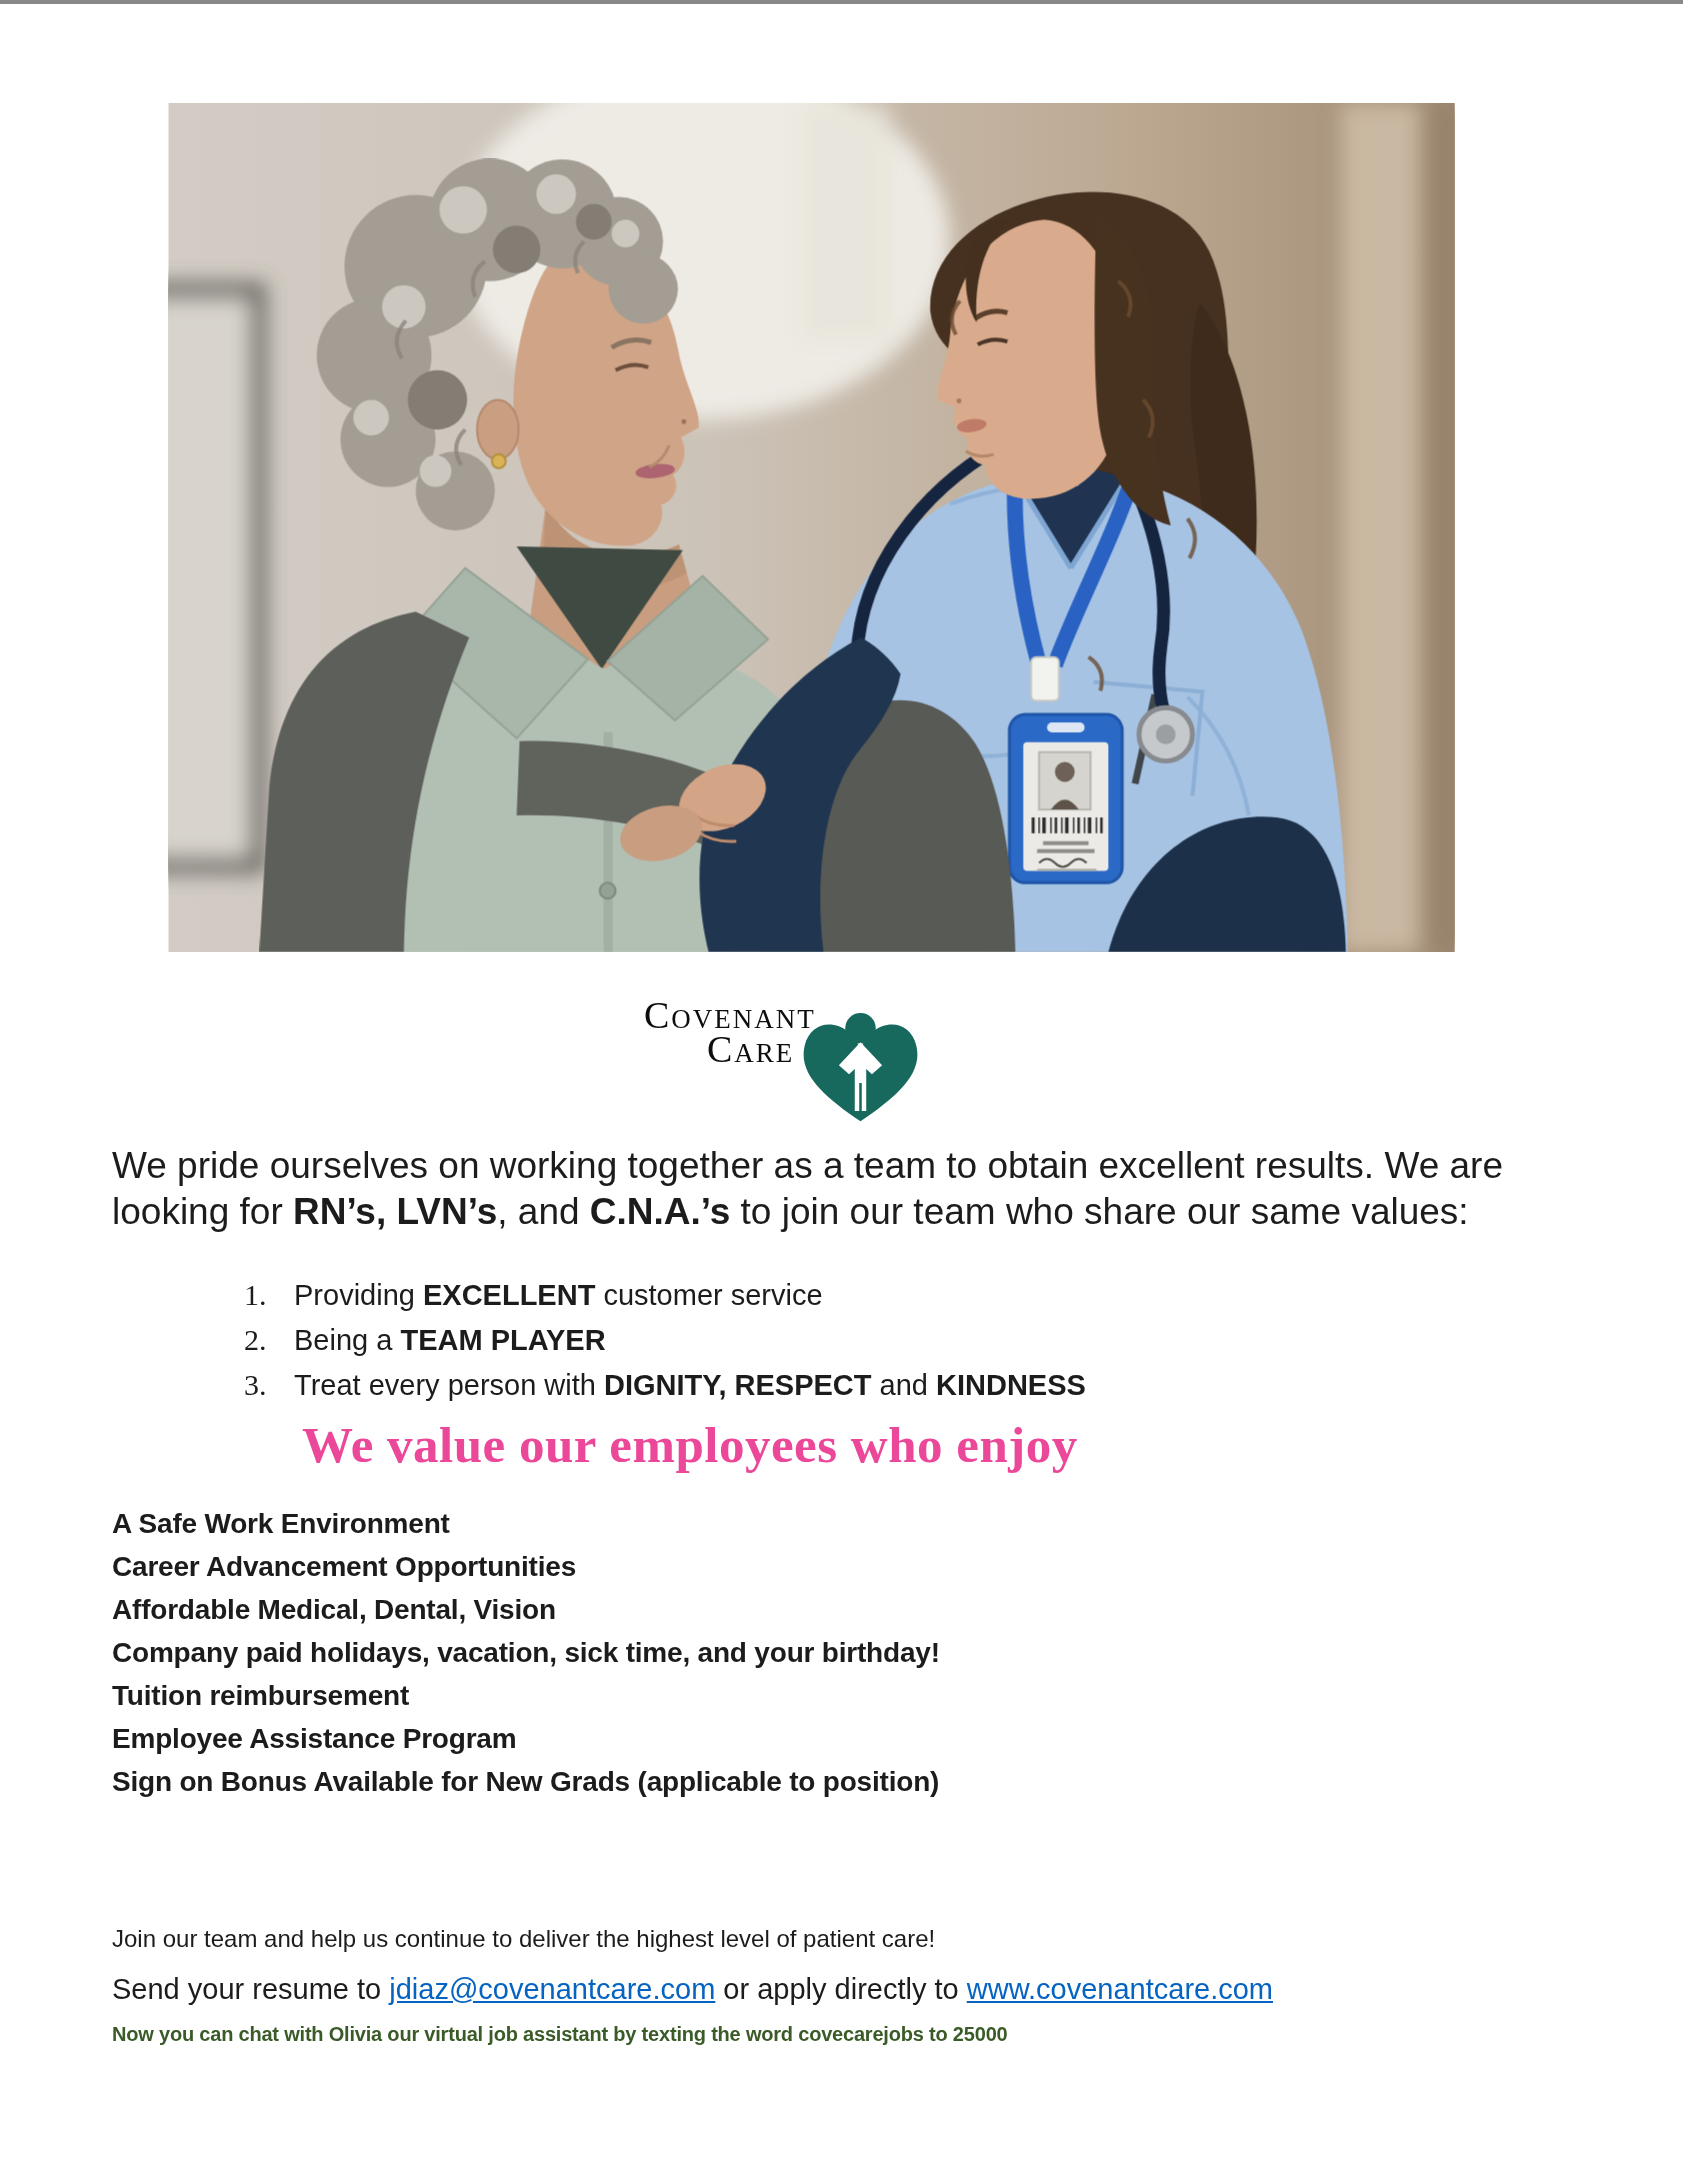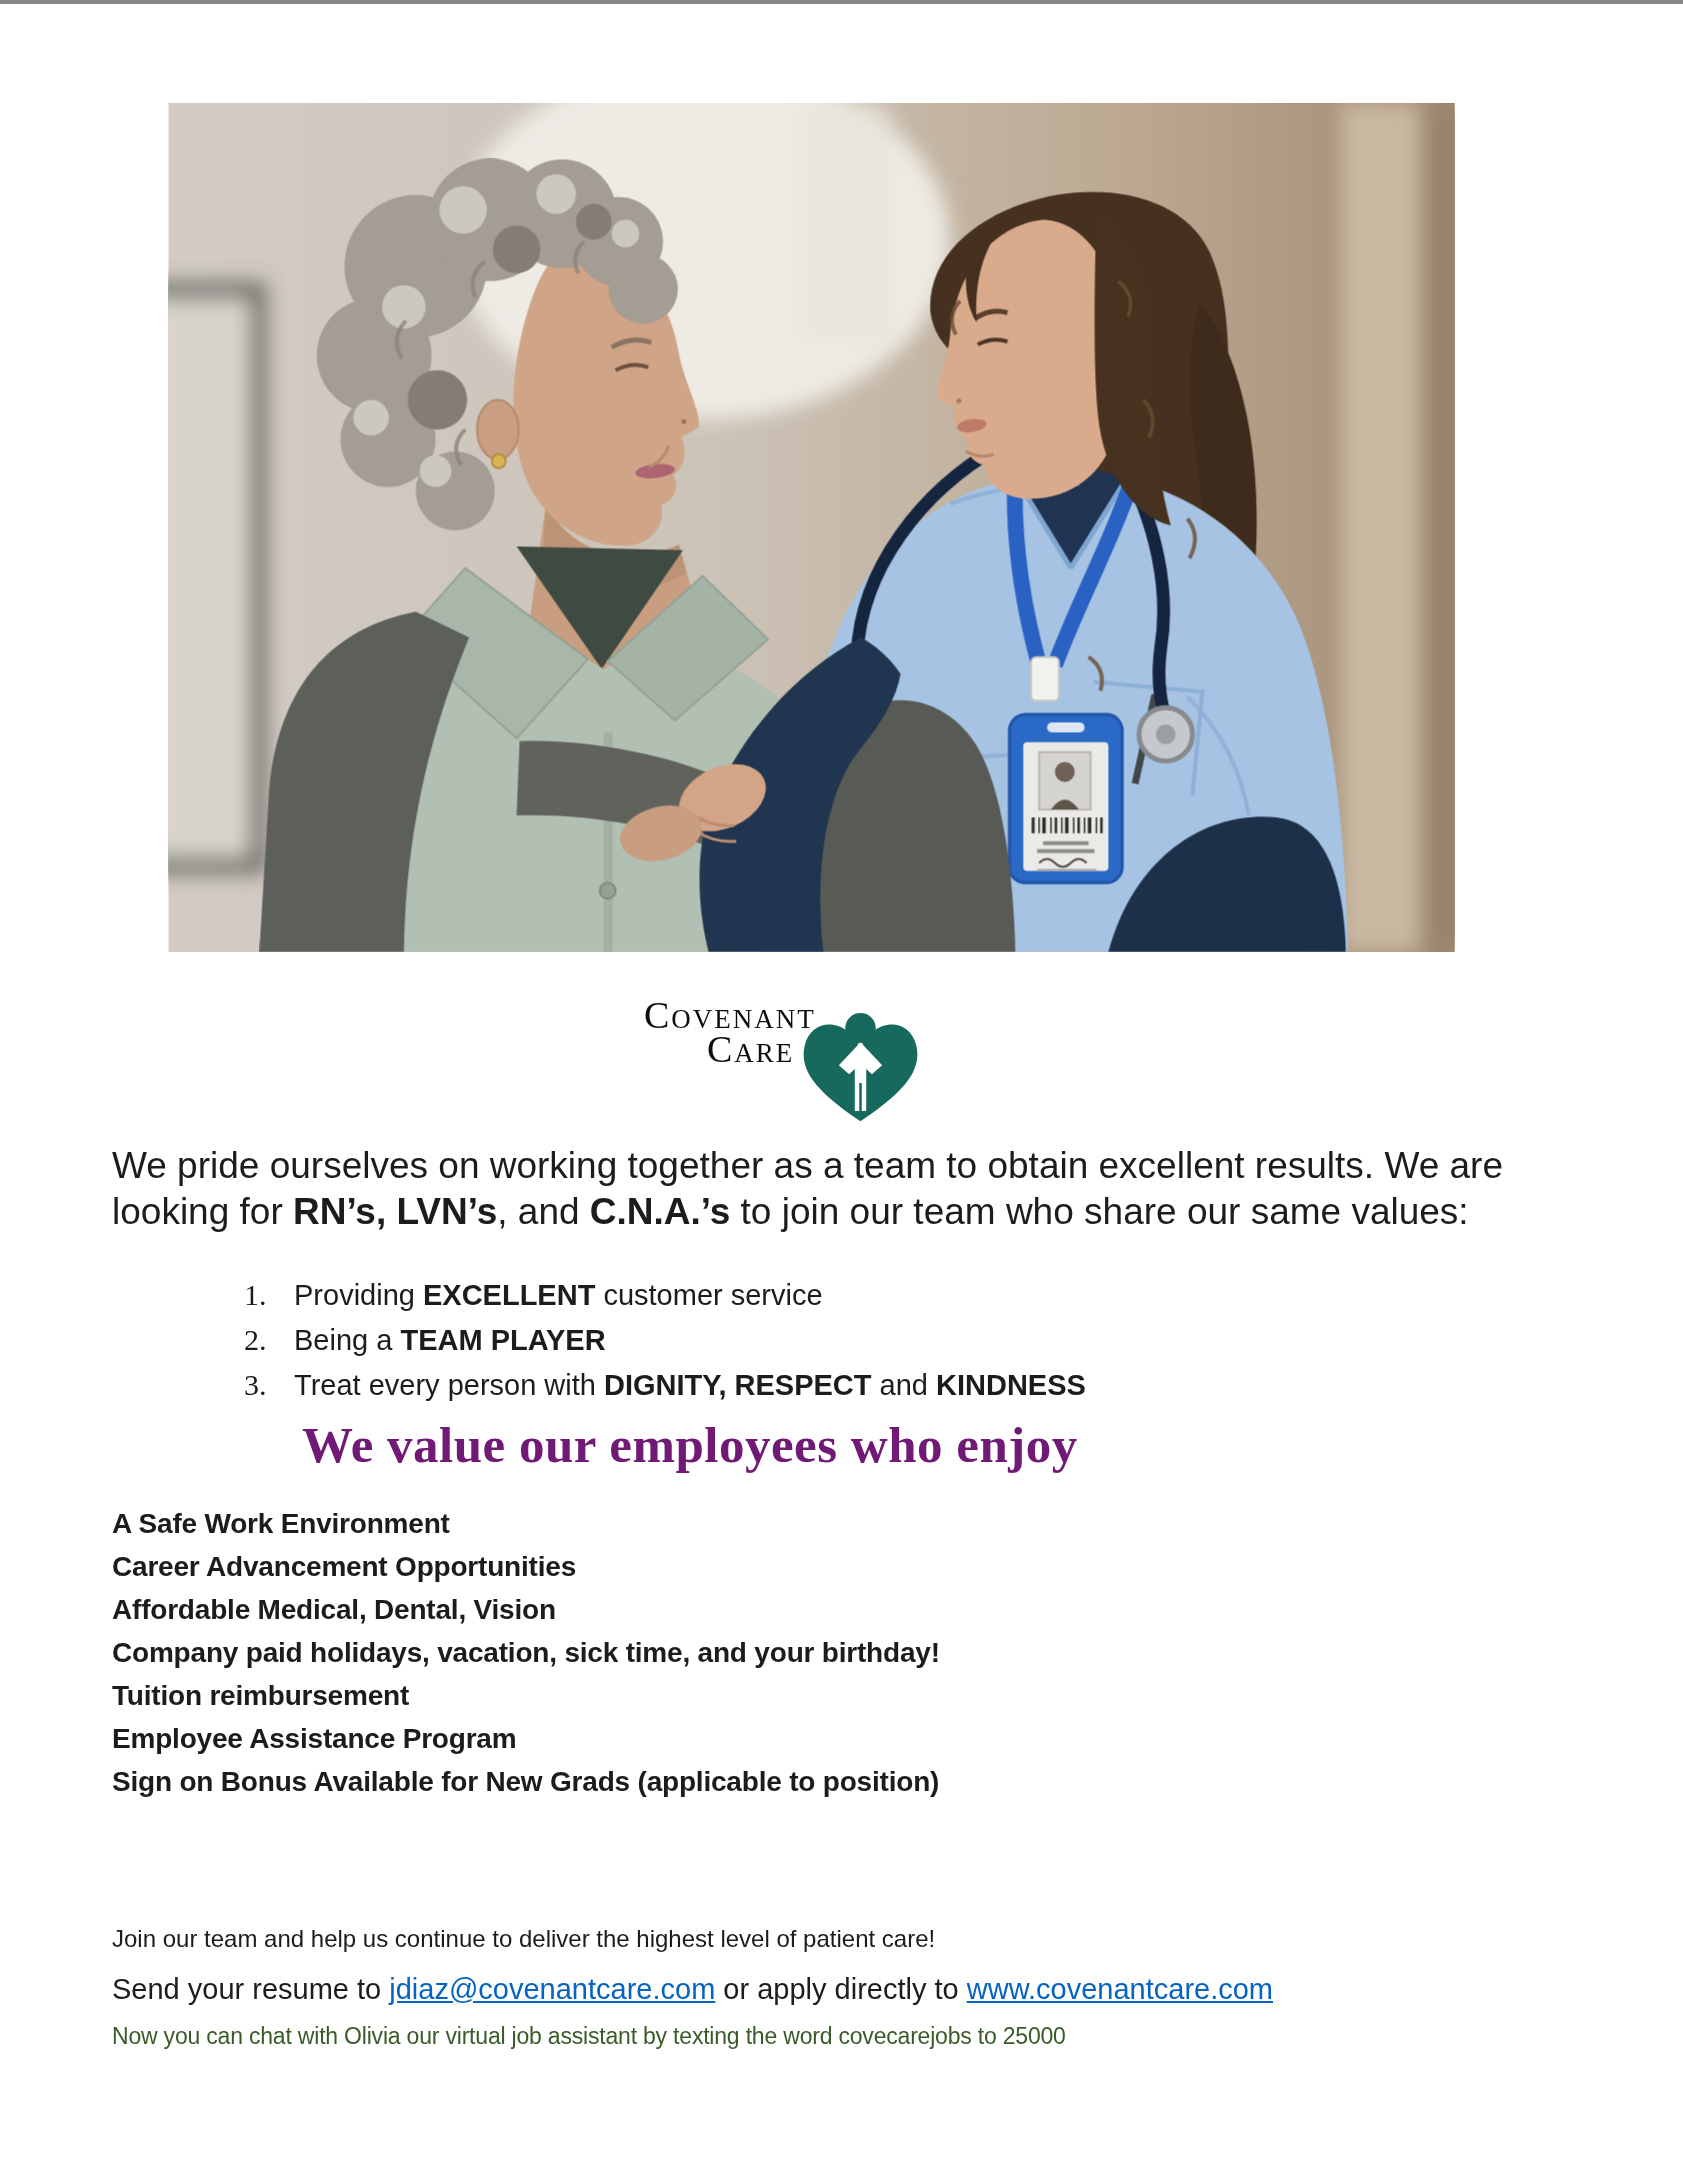--- a/index.html
+++ b/index.html
@@ -20,26 +20,26 @@
   .logo-l2{left:707px;top:1026px;}
   .heart-wrap{position:absolute;left:796px;top:1004px;width:129px;height:117px;}
 
   
   .abs{position:absolute;}
   .intro{left:112px;top:1139px;width:1480px;font-size:37px;line-height:46px;}
   .values{left:244px;top:1274px;}
   .value-row{display:flex;align-items:baseline;height:45px;font-size:29px;}
   .value-num{width:50px;font-family:"Liberation Serif",serif;font-size:30px;}
   .heading{left:302px;top:1412px;font-family:"Liberation Serif",serif;
-    font-size:51px;font-weight:700;letter-spacing:0.5px;color:#701a75;white-space:nowrap;}
+    font-size:51px;font-weight:700;letter-spacing:0.5px;color:#ec4899;white-space:nowrap;}
   .benefits{left:112px;top:1498px;font-weight:700;font-size:28px;
     line-height:43px;letter-spacing:-0.2px;}
   .cta{left:112px;top:1921px;font-size:24px;white-space:nowrap;}
   .apply{left:112px;top:1969px;font-size:29px;white-space:nowrap;}
-  .chat{left:112px;top:2019px;font-size:23px;font-weight:400;color:var(--chat,#3A5B28);white-space:nowrap;letter-spacing:-0.2px;text-align:center;}
+  .chat{left:112px;top:2019px;font-size:20px;font-weight:700;color:var(--chat,#3A5B28);white-space:nowrap;letter-spacing:-0.2px;text-align:center;}
   .b{font-weight:700;}
   .link{color:var(--link,#0563C1);text-decoration:underline;cursor:pointer;}
 </style>
 </head>
 <body>
 
 <div class="page">
 
   <div class="photo-wrap">
     <svg width="1287" height="849" viewBox="0 0 1300 858">

